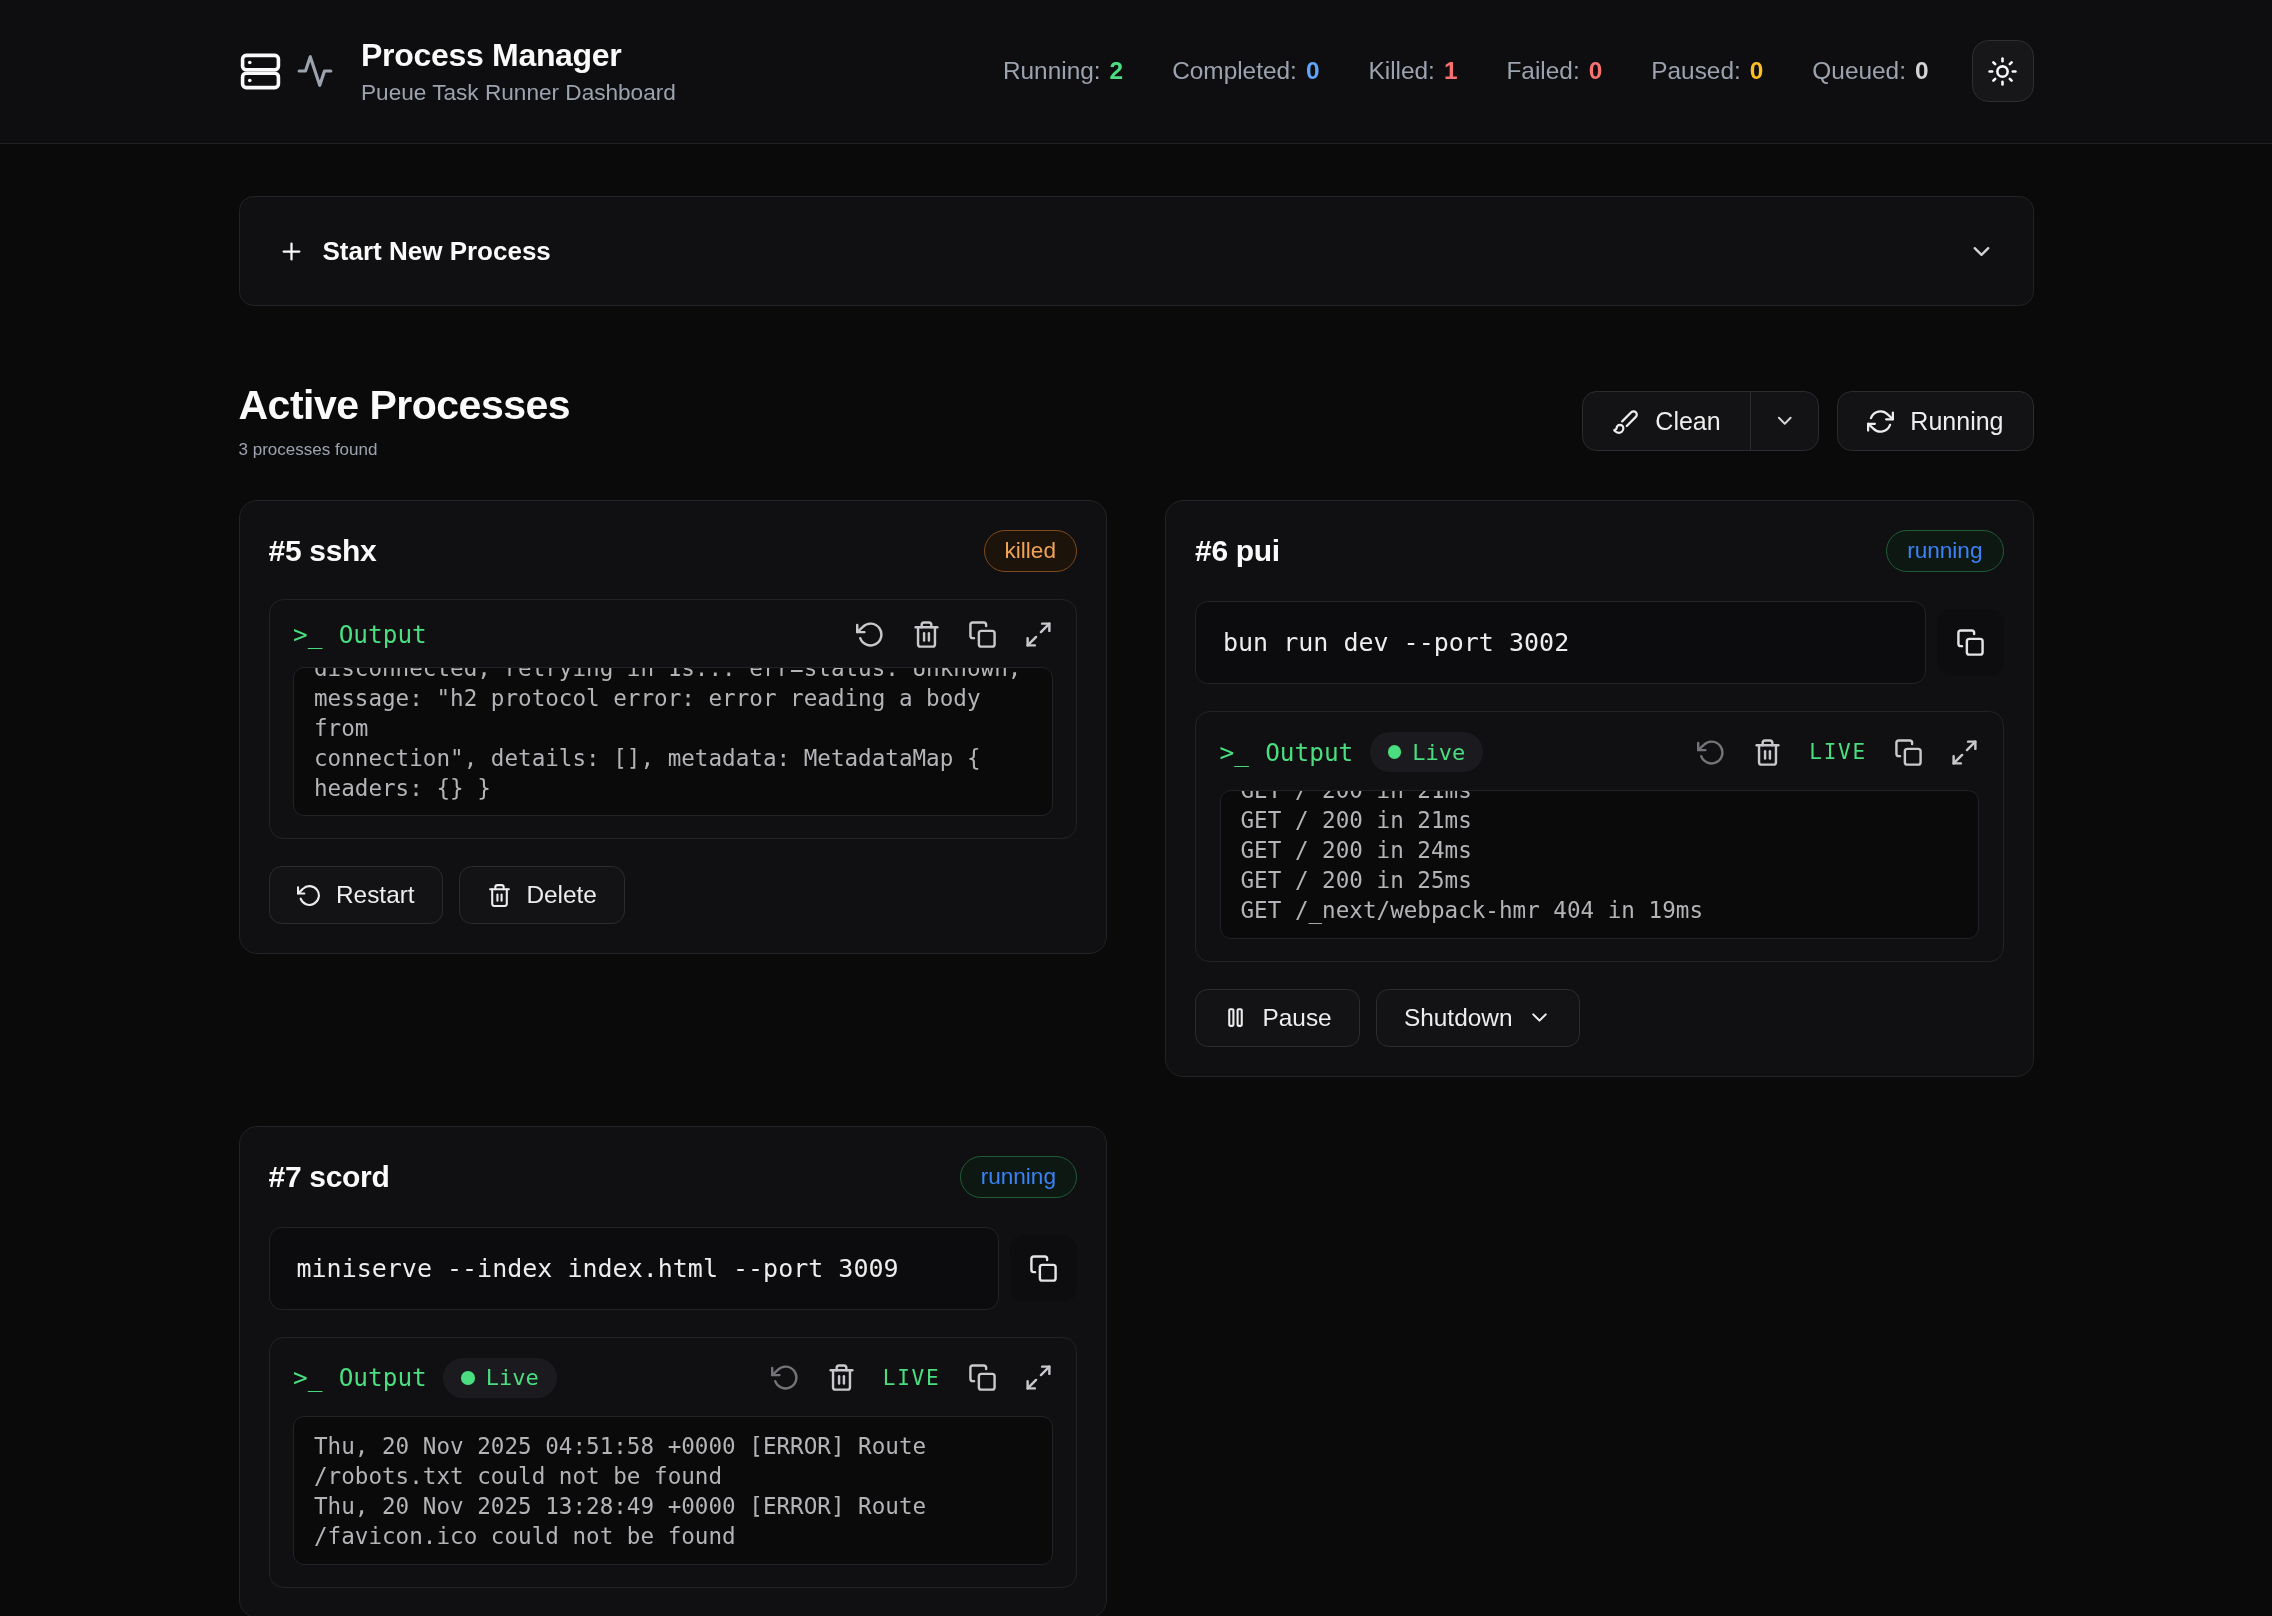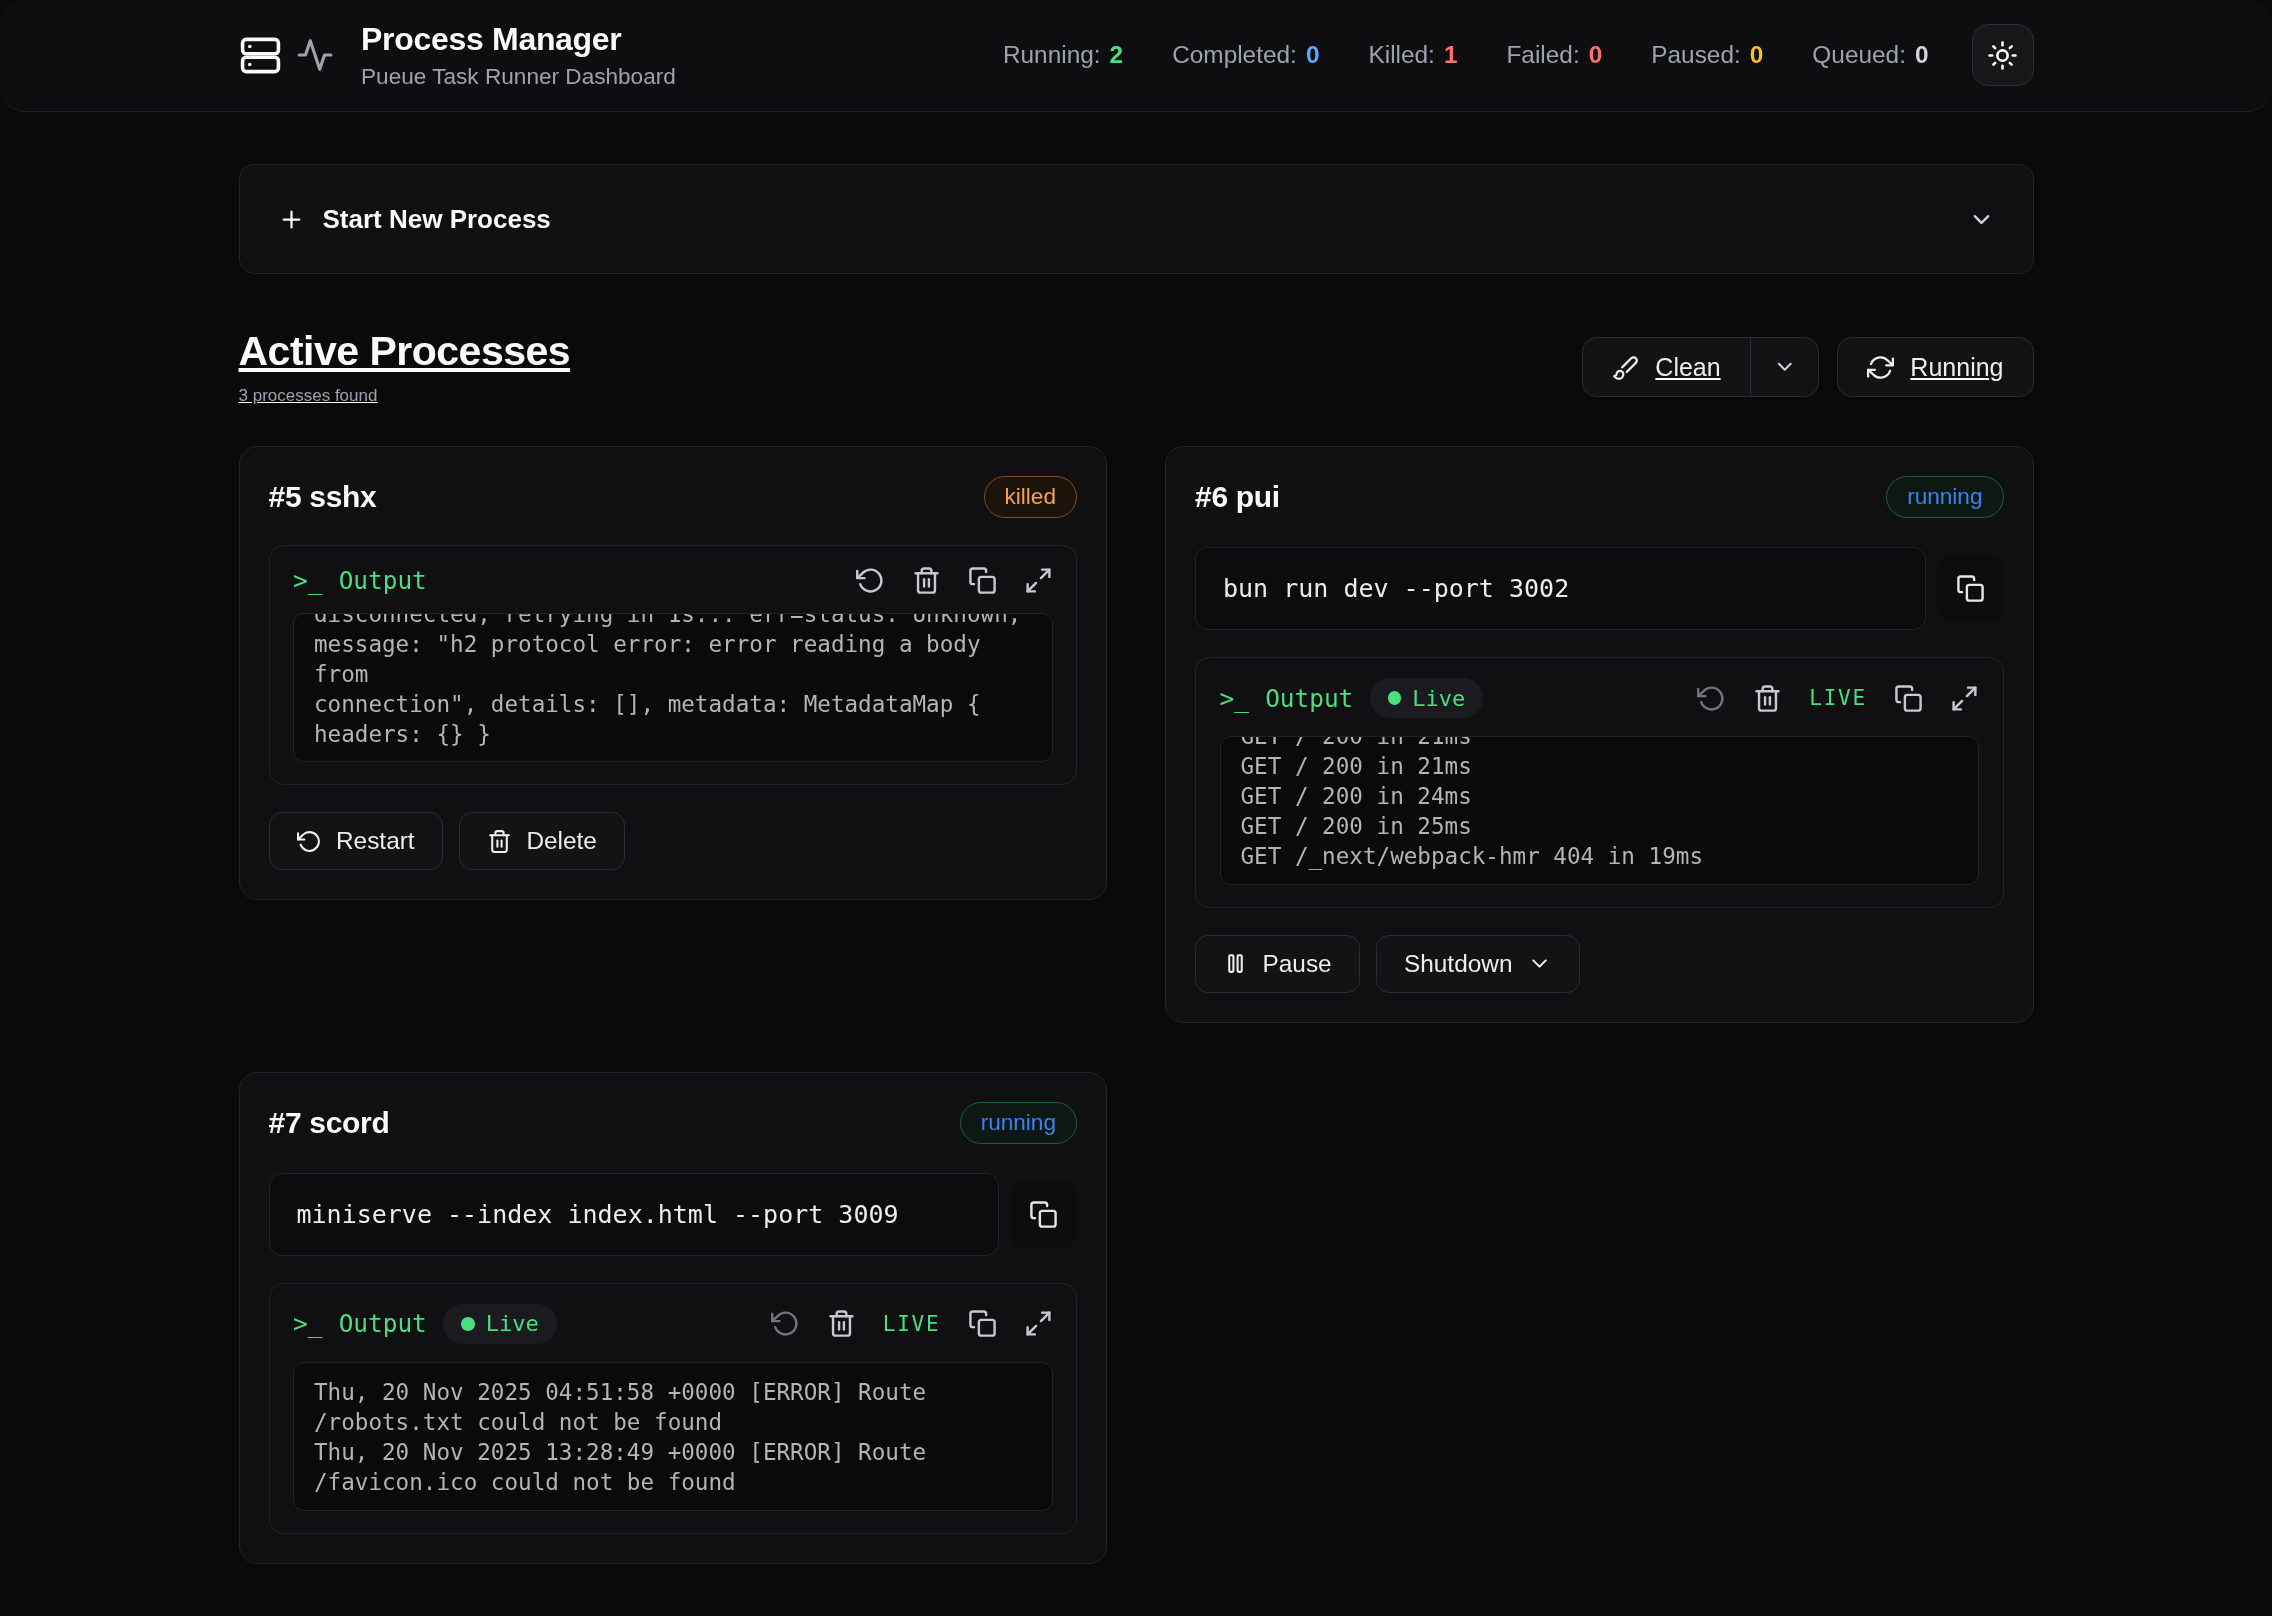--- a/index.html
+++ b/index.html
@@ -7,24 +7,24 @@
   body {
     width: 2272px; height: 1617px;
     background: #0a0a0a;
     color: #fafafa;
     font-family: "Liberation Sans", sans-serif;
   }
   .container { width: 1795px; margin: 0 auto; }
 
   
   .header {
-    height: 112px;
+    height: 144px;
     background: #0e0e10;
     border-bottom: 0.9px solid #202024;
-    display: flex; align-items: center; border-radius: 25px;
+    display: flex; align-items: center;
   }
   .header-inner { display: flex; align-items: center; justify-content: space-between; }
   .brand { display: flex; align-items: center; gap: 18px; }
   .brand-icons { display: flex; align-items: center; gap: 14.5px; }
   .brand-icons .server-ic { width: 43px; height: 43px; color: #fafafa; }
   .brand-icons .activity-ic { width: 38px; height: 38px; color: #9ca3af; }
   .brand-text { margin-left: 9px; }
   .app-title { font-size: 32px; font-weight: 700; line-height: 1.15; letter-spacing: -0.3px; }
   .app-subtitle { font-size: 22.6px; color: #9ca3af; margin-top: 7.2px; }
   .header-right { display: flex; align-items: center; }
@@ -47,21 +47,21 @@
     height: 110px; padding: 0 38px;
     background: #101013; border: 0.9px solid #232327; border-radius: 14.5px;
     display: flex; align-items: center; justify-content: space-between;
     cursor: pointer;
   }
   .start-left { display: flex; align-items: center; gap: 18px; }
   .start-left svg { width: 27px; height: 27px; color: #fafafa; }
   .start-label { font-size: 26px; font-weight: 600; }
   .start-bar .caret { width: 27px; height: 27px; color: #d4d4d8; }
 
-  .section-row { margin-top: 54px; display: flex; align-items: center; justify-content: space-between; text-decoration: underline; }
+  .section-row { margin-top: 76px; display: flex; align-items: center; justify-content: space-between; }
   .section-title { font-size: 41px; font-weight: 700; margin: 0; letter-spacing: -0.5px; }
   .section-sub { font-size: 17px; color: #9ca3af; margin: 11px 0 0 0; }
   .section-actions { display: flex; align-items: center; gap: 18px; }
 
   .btn {
     display: inline-flex; align-items: center; gap: 16.3px;
     height: 60px; padding: 0 29px;
     background: #131316; border: 0.9px solid #2b2b30; border-radius: 14.5px;
     color: #ededed; font-size: 25px; font-weight: 500;
     font-family: "Liberation Sans", sans-serif;

